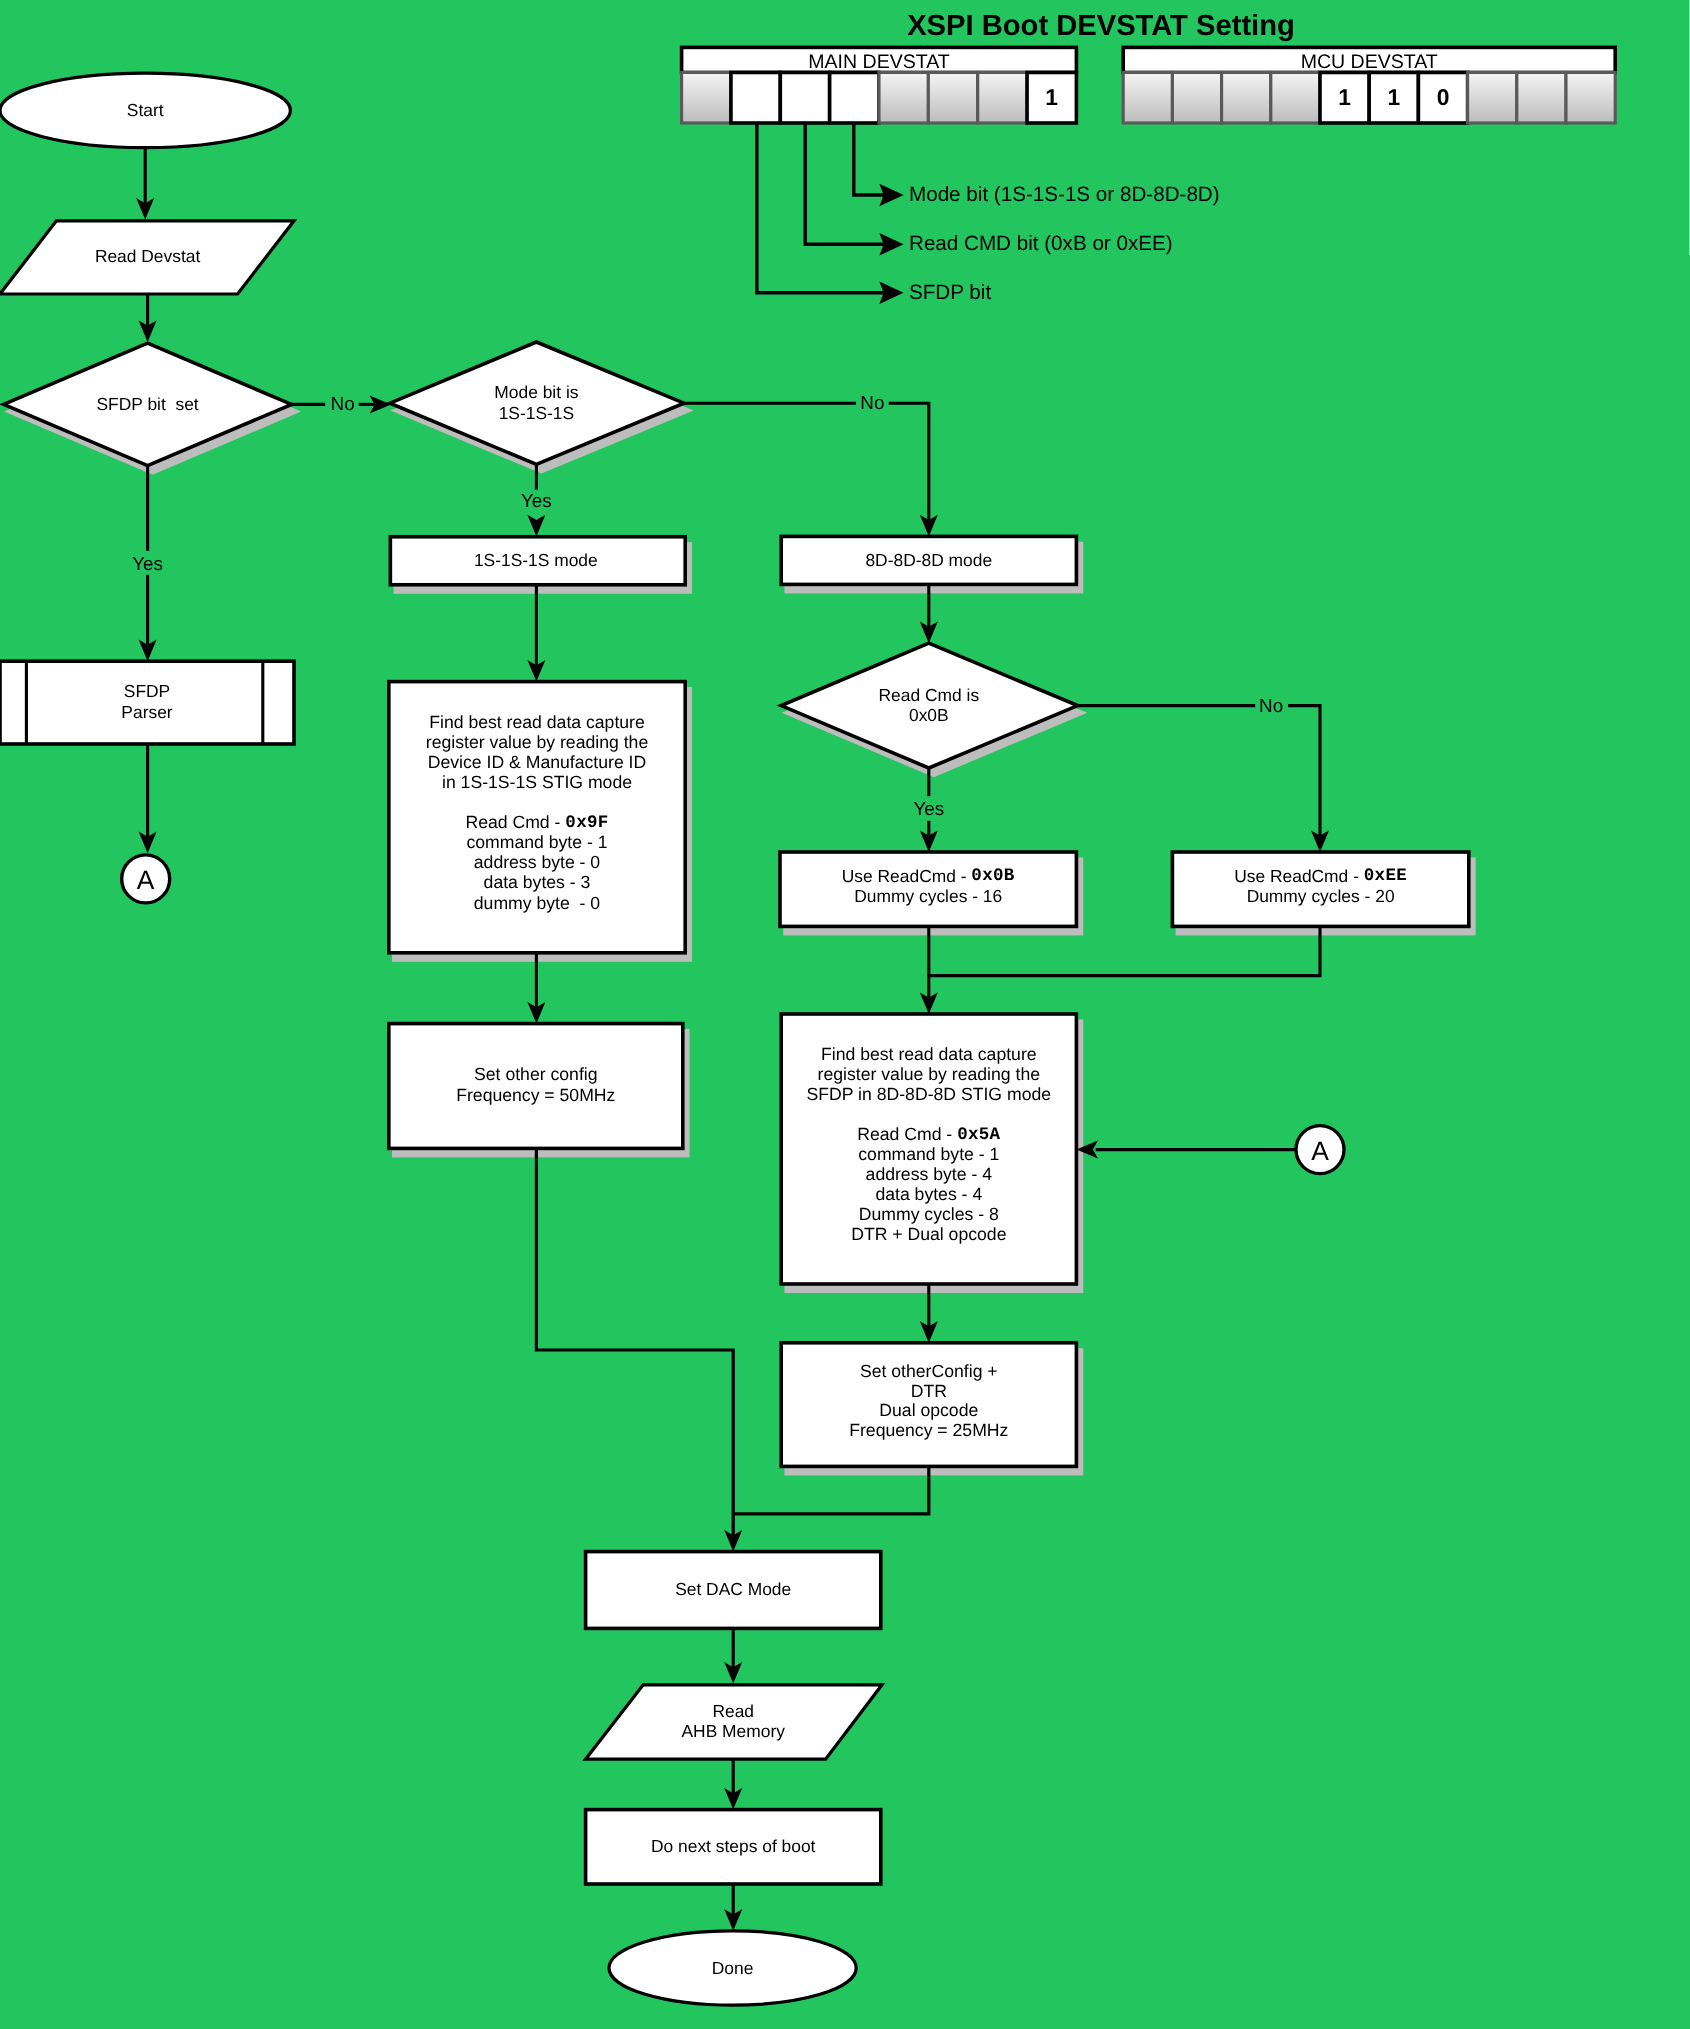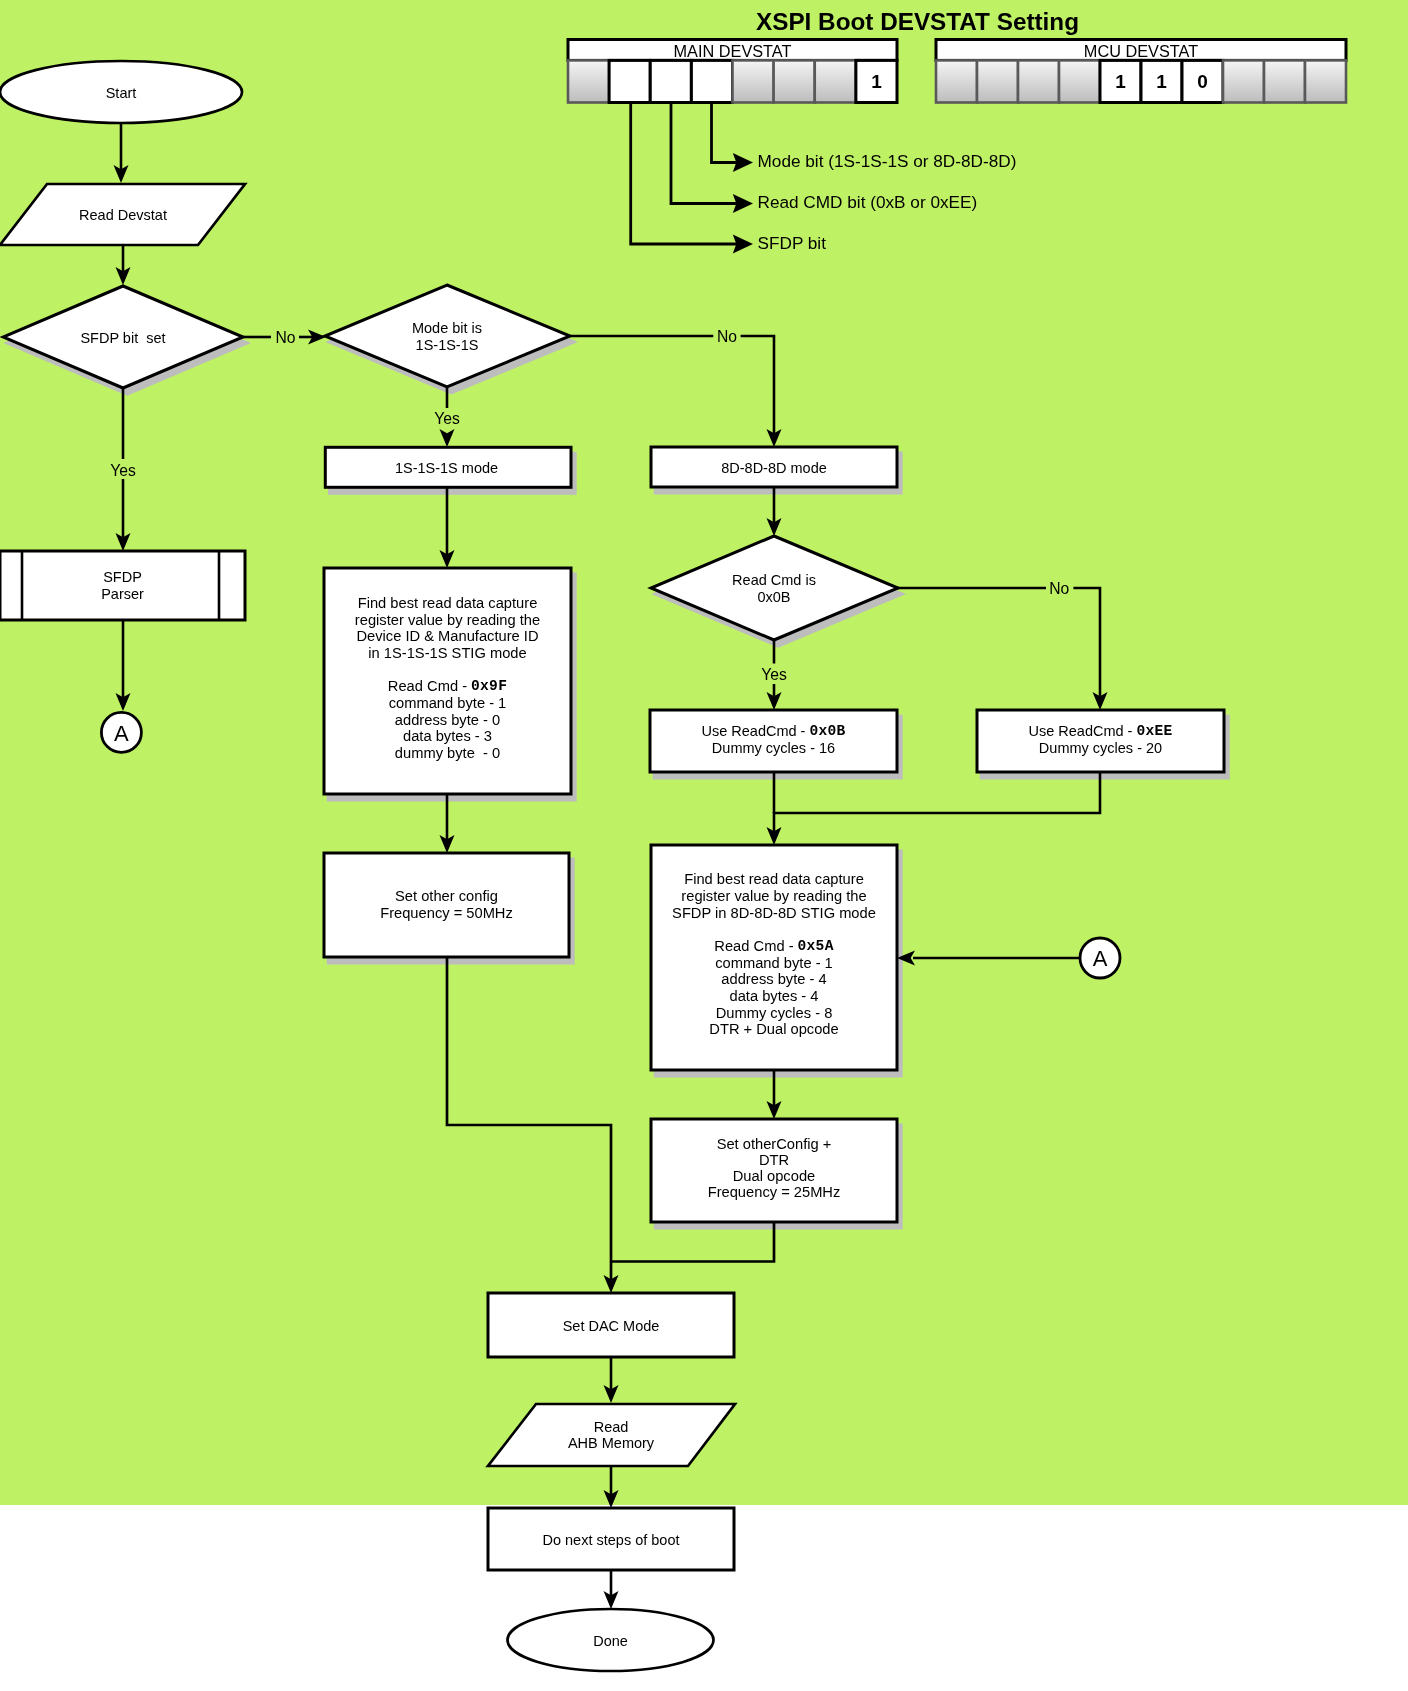--- a/index.html
+++ b/index.html
@@ -1,19 +1,19 @@
 <!DOCTYPE html>
 <html><head>
 <meta charset="utf-8">
 <title>XSPI Boot DEVSTAT Setting</title>
 <style>
   html,body{margin:0;padding:0;background:#ffffff;}
   body{width:1408px;height:1691px;overflow:hidden;
        font-family:"Liberation Sans",sans-serif;}
-  #root{position:relative;width:1408px;height:1505px;background:#bef264;}
+  #root{position:relative;width:1408px;height:1691px;background:#22c55e;}
   svg#diagram{display:block;position:absolute;left:0;top:0;shape-rendering:geometricPrecision;}
   .shape{fill:#ffffff;stroke:#000000;stroke-linejoin:miter;}
   .shadow{fill:#bdbdbd;stroke:#bdbdbd;stroke-width:3;stroke-linejoin:miter;}
   .conn{stroke:#000000;fill:none;stroke-linecap:butt;stroke-linejoin:miter;}
   .arrowhead{fill:#000000;stroke:none;}
   text{fill:#000000;font-family:"Liberation Sans",sans-serif;dominant-baseline:central;text-anchor:middle;}
   .t{font-size:13.6px;}
   .title{font-size:24.3px;font-weight:bold;}
   .reghdrbox{fill:#ffffff;stroke:#000000;stroke-width:3;}
   .reghdr{font-size:16.3px;}

